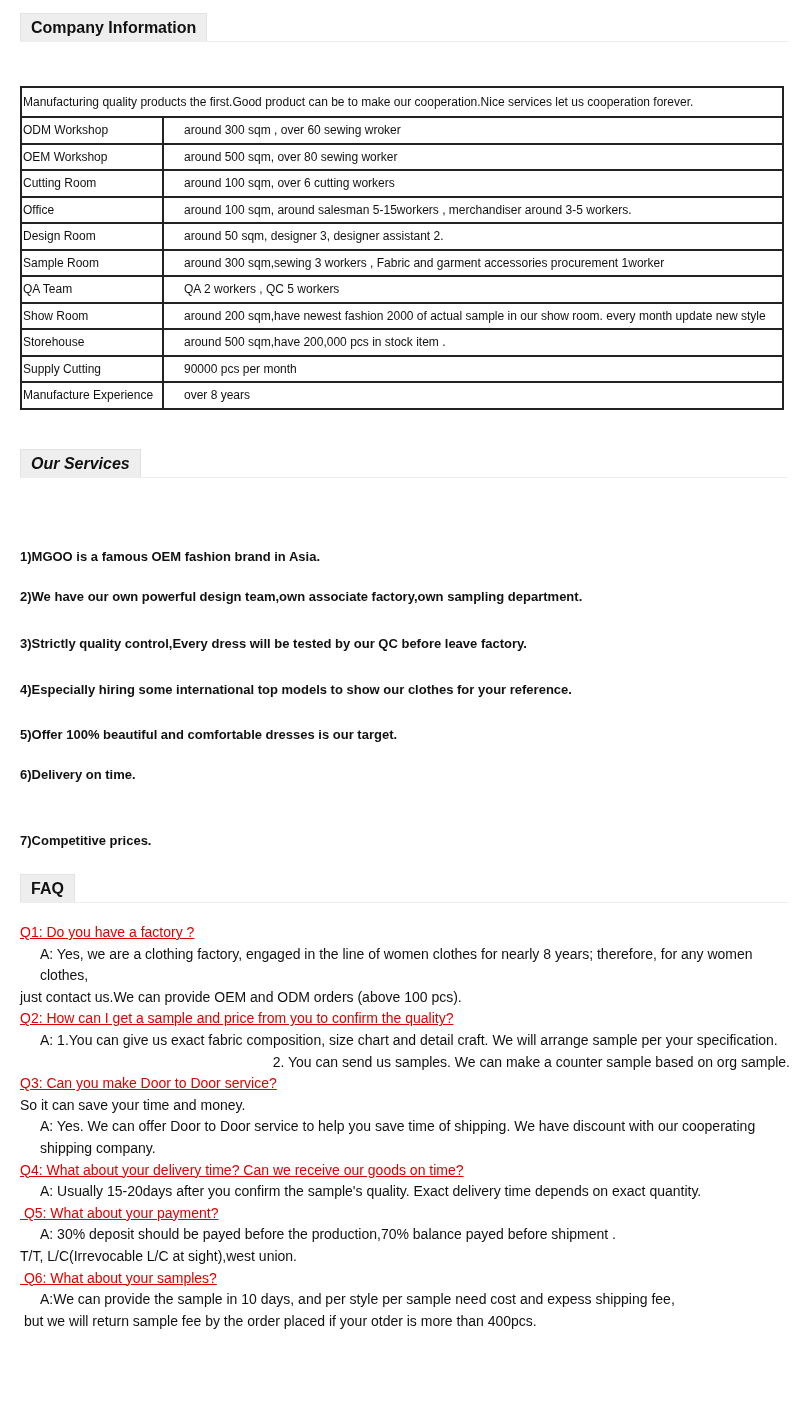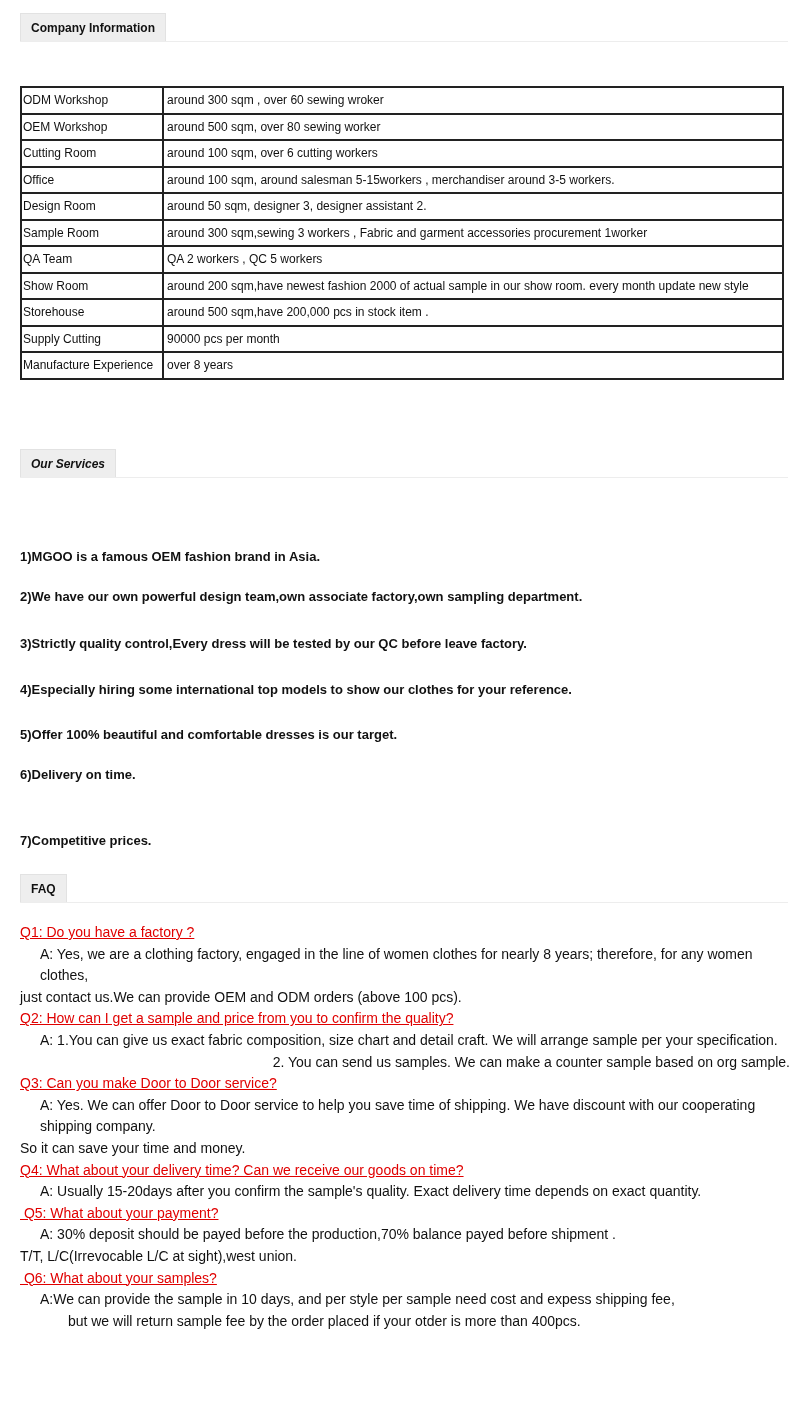--- a/index.html
+++ b/index.html
@@ -7,33 +7,33 @@
     width: 800px; height: 1406px; position: relative; overflow: hidden;
     font-family: "Liberation Sans", sans-serif; color: #000;
   }
   .section-header {
     position: absolute; left: 20px; right: 12px; height: 28px;
     border-bottom: 1px solid #ededed;
   }
   .section-tab {
     display: inline-block; height: 28px; line-height: 28px;
     padding: 0 10px; background: #eeeeee; border: 1px solid #e2e2e2; border-bottom: none;
-    font-size: 12px; font-weight: bold; color: #111; box-sizing: border-box;
+    font-size: 16px; font-weight: bold; color: #111; box-sizing: border-box;
   }
   table.info {
     position: absolute; left: 20px; top: 86px; width: 764px;
     border-collapse: collapse; border: 2px solid #222;
     font-size: 12px; color: #111;
   }
   table.info td {
     border: 2px solid #222; height: 24.5px; padding: 0 1px; white-space: nowrap;
     line-height: 24px;
   }
   table.info td.label { width: 138px; }
-  table.info td.value { padding-left: 3px; }
+  table.info td.value { padding-left: 20px; }
   table.info td.intro { height: 28px; }
 
   .services { position: absolute; left: 20px; top: 0; width: 770px; }
   .service-item {
     position: absolute; left: 0; font-size: 13px; font-weight: bold; color: #111; white-space: nowrap;
   }
 
   .faq { position: absolute; left: 20px; top: 922px; width: 770px; font-size: 14px; line-height: 21.6px; color: #111; }
   .faq .q { color: #e00000; text-decoration: underline; display: block; }
   .faq .a { display: block; }
@@ -42,20 +42,23 @@
 </style>
 </head>
 <body>
 
 <div class="section-header" style="top:13px;">
   <span class="section-tab">Company Information</span>
 </div>
 
 <table class="info">
   <tbody>
+      <tr>
+    <td class="intro" colspan="2">Manufacturing quality products the first.Good product can be to make our cooperation.Nice services let us cooperation forever.</td>
+  </tr>
   <tr>
         <td class="label">ODM Workshop</td>
         <td class="value"> around 300 sqm , over 60 sewing wroker</td>
       </tr>
   <tr>
         <td class="label">OEM Workshop</td>
         <td class="value">around 500 sqm, over 80 sewing worker</td>
       </tr>
   <tr>
         <td class="label">Cutting Room</td>
@@ -120,30 +123,30 @@
     <span class="a indent1">A: Yes, we are a clothing factory, engaged in the line of women clothes for nearly 8 years; therefore, for any women clothes,</span>
     <span class="a">just contact us.We can provide OEM and ODM orders (above 100 pcs).</span>
   </div>
   <div>
     <span class="q">Q2: How can I get a sample and price from you to confirm the quality?</span>
     <span class="a indent1">A: 1.You can give us exact fabric composition, size chart and detail craft. We will arrange sample per your specification.</span>
     <span class="a indent2">2. You can send us samples. We can make a counter sample based on org sample.</span>
   </div>
   <div>
     <span class="q">Q3: Can you make Door to Door service?</span>
+    <span class="a">So it can save your time and money.</span>
     <span class="a indent1">A:  Yes. We can offer Door to Door service to help you save time of shipping. We have discount with our cooperating shipping company.</span>
-    <span class="a">So it can save your time and money.</span>
   </div>
   <div>
     <span class="q">Q4: What about your delivery time? Can we receive our goods on time?</span>
     <span class="a indent1">A: Usually 15-20days after you confirm the sample's quality. Exact delivery time depends on exact quantity.</span>
   </div>
   <div>
     <span class="q" style="white-space:pre;"> Q5: What about your payment?</span>
     <span class="a indent1">A: 30% deposit should be payed before the production,70% balance payed before shipment .</span>
     <span class="a">T/T, L/C(Irrevocable L/C at sight),west union.</span>
   </div>
   <div>
     <span class="q" style="white-space:pre;"> Q6: What about your samples?</span>
     <span class="a indent1">A:We can provide the sample in 10 days, and per style per sample need cost and expess shipping fee,</span>
-    <span class="a" style="white-space:pre;margin-left:44px;"> but we will return sample fee by the order placed if your otder is more than 400pcs.</span>
+    <span class="a" style="white-space:pre;"> but we will return sample fee by the order placed if your otder is more than 400pcs.</span>
   </div>
 </div>
 
 </body></html>

